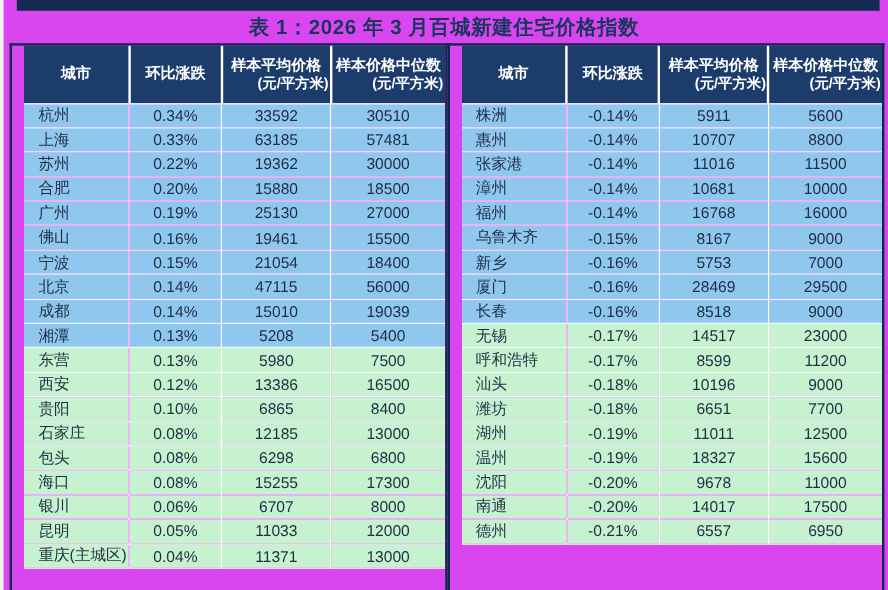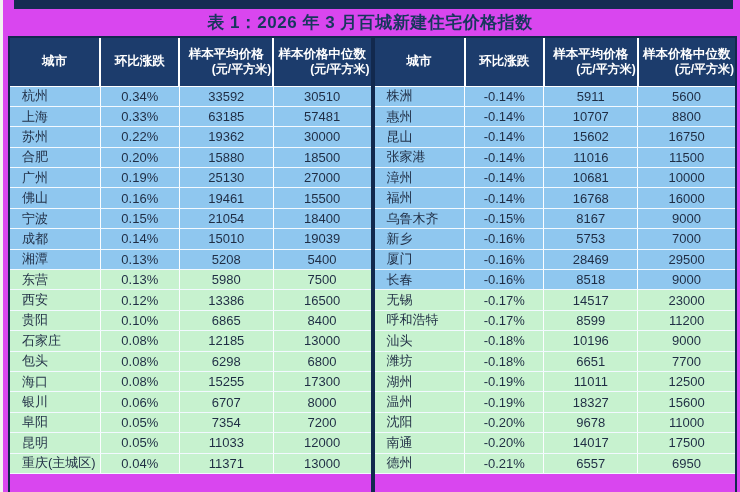--- a/index.html
+++ b/index.html
@@ -51,20 +51,21 @@
     right: 3px;
     bottom: 0;
     display: flex;
   }
   .table-wrap {
     flex: 1 1 50%;
     border: 2.5px solid var(--table-border, #12294e);
     border-bottom: none;
     box-sizing: border-box;
     overflow: hidden;
+    padding-left: 10px;
   }
   table.price-table {
     border-collapse: collapse;
     width: 100%;
     table-layout: fixed;
   }
   .price-table th {
     background: var(--header-bg, #1c3c6c);
     color: #ffffff;
     font-size: 12.5px;
@@ -170,20 +171,26 @@
     <td class="c-avg">19461</td>
     <td class="c-median">15500</td>
   </tr>
             <tr class="blue">
     <td class="c-city">宁波</td>
     <td class="c-change">0.15%</td>
     <td class="c-avg">21054</td>
     <td class="c-median">18400</td>
   </tr>
             <tr class="blue">
+    <td class="c-city">北京</td>
+    <td class="c-change">0.14%</td>
+    <td class="c-avg">47115</td>
+    <td class="c-median">56000</td>
+  </tr>
+            <tr class="blue">
     <td class="c-city">成都</td>
     <td class="c-change">0.14%</td>
     <td class="c-avg">15010</td>
     <td class="c-median">19039</td>
   </tr>
             <tr class="blue">
     <td class="c-city">湘潭</td>
     <td class="c-change">0.13%</td>
     <td class="c-avg">5208</td>
     <td class="c-median">5400</td>
@@ -222,26 +229,20 @@
     <td class="c-city">海口</td>
     <td class="c-change">0.08%</td>
     <td class="c-avg">15255</td>
     <td class="c-median">17300</td>
   </tr>
             <tr class="green">
     <td class="c-city">银川</td>
     <td class="c-change">0.06%</td>
     <td class="c-avg">6707</td>
     <td class="c-median">8000</td>
-  </tr>
-            <tr class="green">
-    <td class="c-city">阜阳</td>
-    <td class="c-change">0.05%</td>
-    <td class="c-avg">7354</td>
-    <td class="c-median">7200</td>
   </tr>
             <tr class="green">
     <td class="c-city">昆明</td>
     <td class="c-change">0.05%</td>
     <td class="c-avg">11033</td>
     <td class="c-median">12000</td>
   </tr>
             <tr class="green">
     <td class="c-city">重庆(主城区)</td>
     <td class="c-change">0.04%</td>
@@ -281,26 +282,20 @@
     <td class="c-avg">5911</td>
     <td class="c-median">5600</td>
   </tr>
             <tr class="blue">
     <td class="c-city">惠州</td>
     <td class="c-change">-0.14%</td>
     <td class="c-avg">10707</td>
     <td class="c-median">8800</td>
   </tr>
             <tr class="blue">
-    <td class="c-city">昆山</td>
-    <td class="c-change">-0.14%</td>
-    <td class="c-avg">15602</td>
-    <td class="c-median">16750</td>
-  </tr>
-            <tr class="blue">
     <td class="c-city">张家港</td>
     <td class="c-change">-0.14%</td>
     <td class="c-avg">11016</td>
     <td class="c-median">11500</td>
   </tr>
             <tr class="blue">
     <td class="c-city">漳州</td>
     <td class="c-change">-0.14%</td>
     <td class="c-avg">10681</td>
     <td class="c-median">10000</td>

